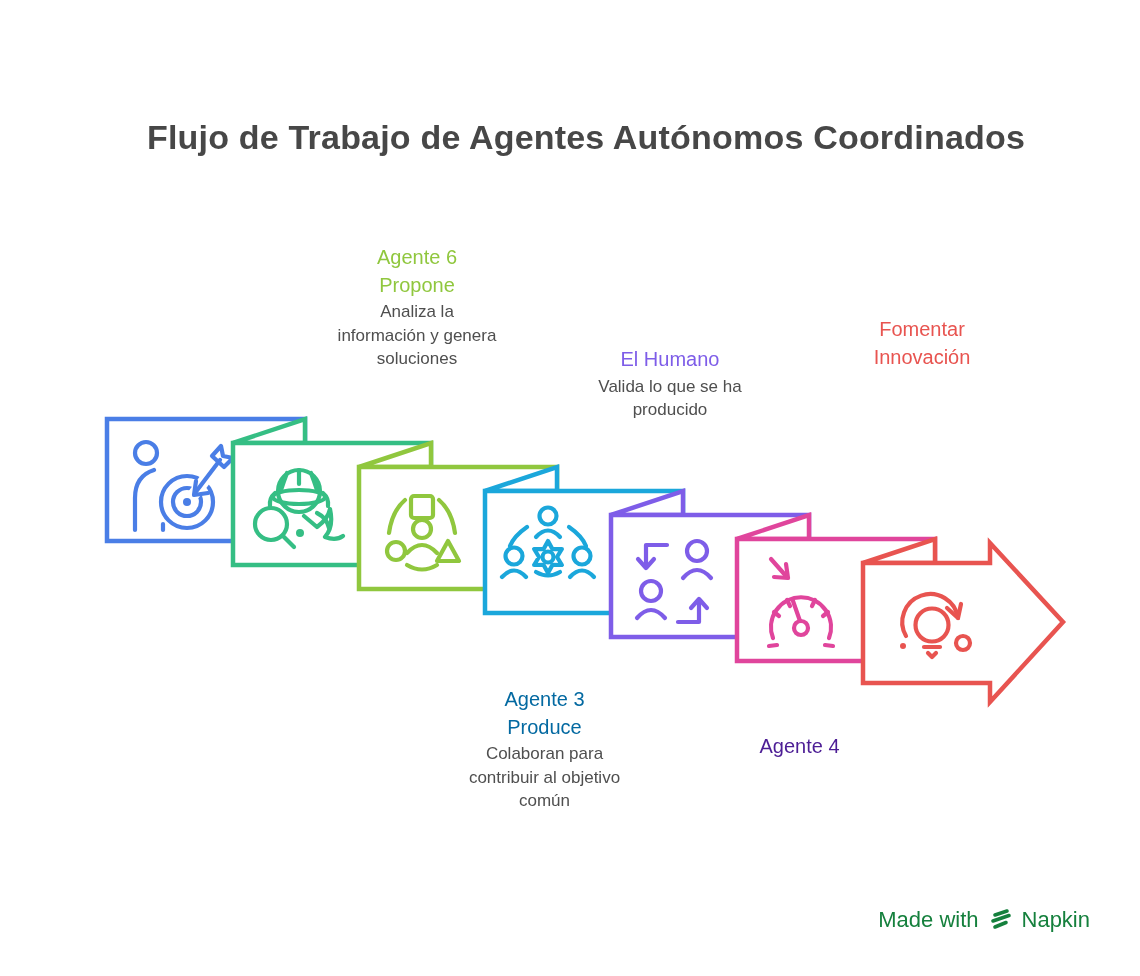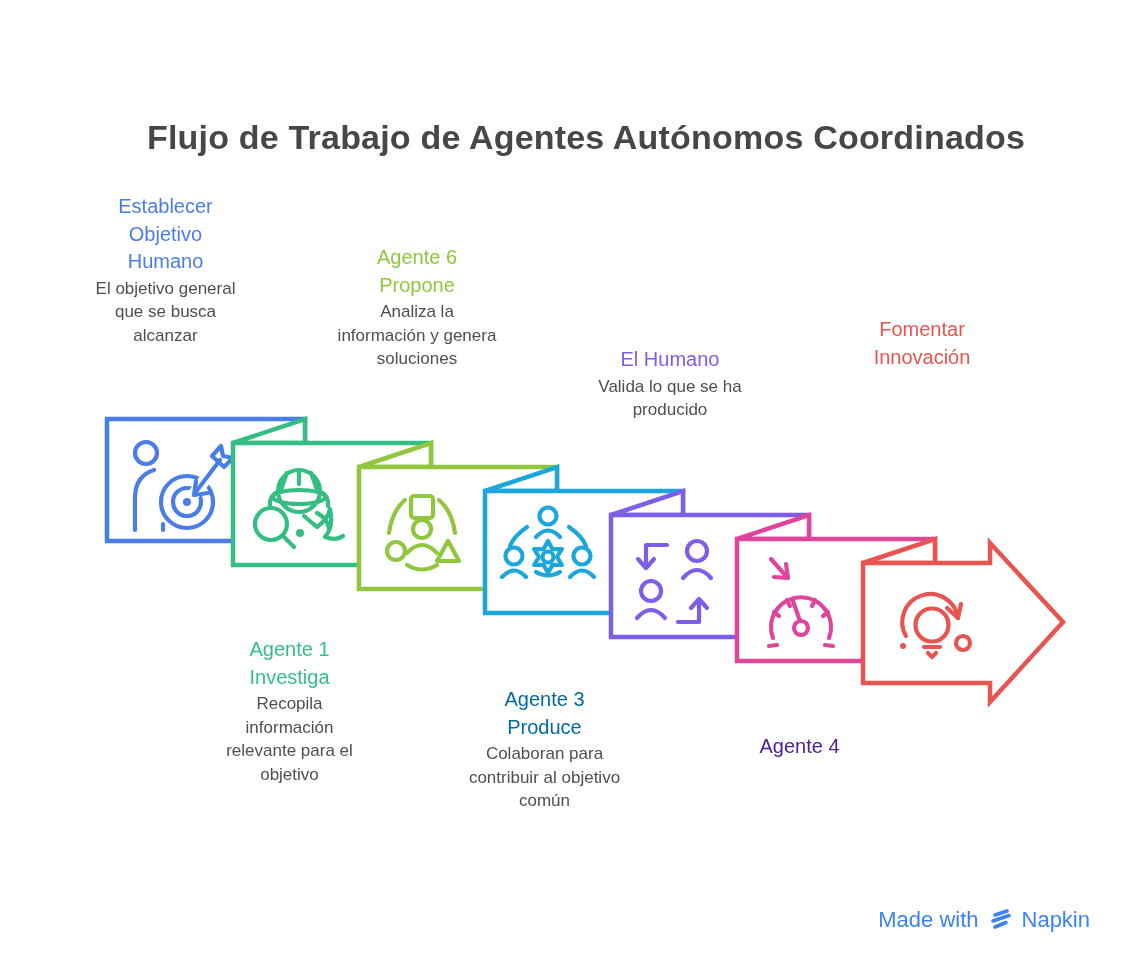--- a/index.html
+++ b/index.html
@@ -146,48 +146,40 @@
         <path d="M947,608 L958,618 L961,604"></path>
         <circle cx="932" cy="625" r="16.5"></circle>
         <path d="M924,647 L940,647"></path>
         <path d="M928,653 L932,657 L936,653"></path>
         <circle cx="903" cy="646" r="3" fill="currentColor" stroke="none"></circle>
         <circle cx="963" cy="643" r="7"></circle>
       </g>
     </g>
   </svg>
 
-  <div class="block" id="b0">
-    <div class="step-label" style="color: rgb(74, 126, 230);">Establecer Objetivo Humano</div>
-    <div class="step-desc">El objetivo general que se busca alcanzar</div>
-  </div>
-  <div class="block" id="b1">
-    <div class="step-label" style="color: rgb(53, 190, 132);">Agente 1 Investiga</div>
-    <div class="step-desc">Recopila información relevante para el objetivo</div>
-  </div>
   <div class="block" id="b2">
     <div class="step-label" style="color: rgb(144, 199, 62);">Agente 6 Propone</div>
     <div class="step-desc">Analiza la información y genera soluciones</div>
   </div>
   <div class="block" id="b3">
     <div class="step-label" style="color: #0369a1;">Agente 3 Produce</div>
     <div class="step-desc">Colaboran para contribuir al objetivo común</div>
   </div>
   <div class="block" id="b4">
     <div class="step-label" style="color: rgb(126, 93, 232); text-align: center;">El Humano</div>
     <div class="step-desc">Valida lo que se ha producido</div>
   </div>
   <div class="block" id="b5">
     <div class="step-label" style="color: #4c1d95;">Agente 4</div>
   </div>
   <div class="block" id="b6">
     <div class="step-label" style="color: rgb(232, 84, 80); text-align: center;">Fomentar Innovación</div>
   </div>
 
-  <div class="watermark" style="color: #3b82f6;">
+  <div class="watermark" style="color: #15803d;">
     <span>Made with</span>
     <svg class="napkin-logo" width="25" height="24" viewBox="0 0 25 24">
       <g stroke="currentColor" stroke-width="3.6" stroke-linecap="round" fill="none">
         <path d="M7,7 L19,3"></path>
         <path d="M5,13 L21,7.5"></path>
         <path d="M7,19 L18,14.5"></path>
       </g>
     </svg>
     <span>Napkin</span>
   </div>

